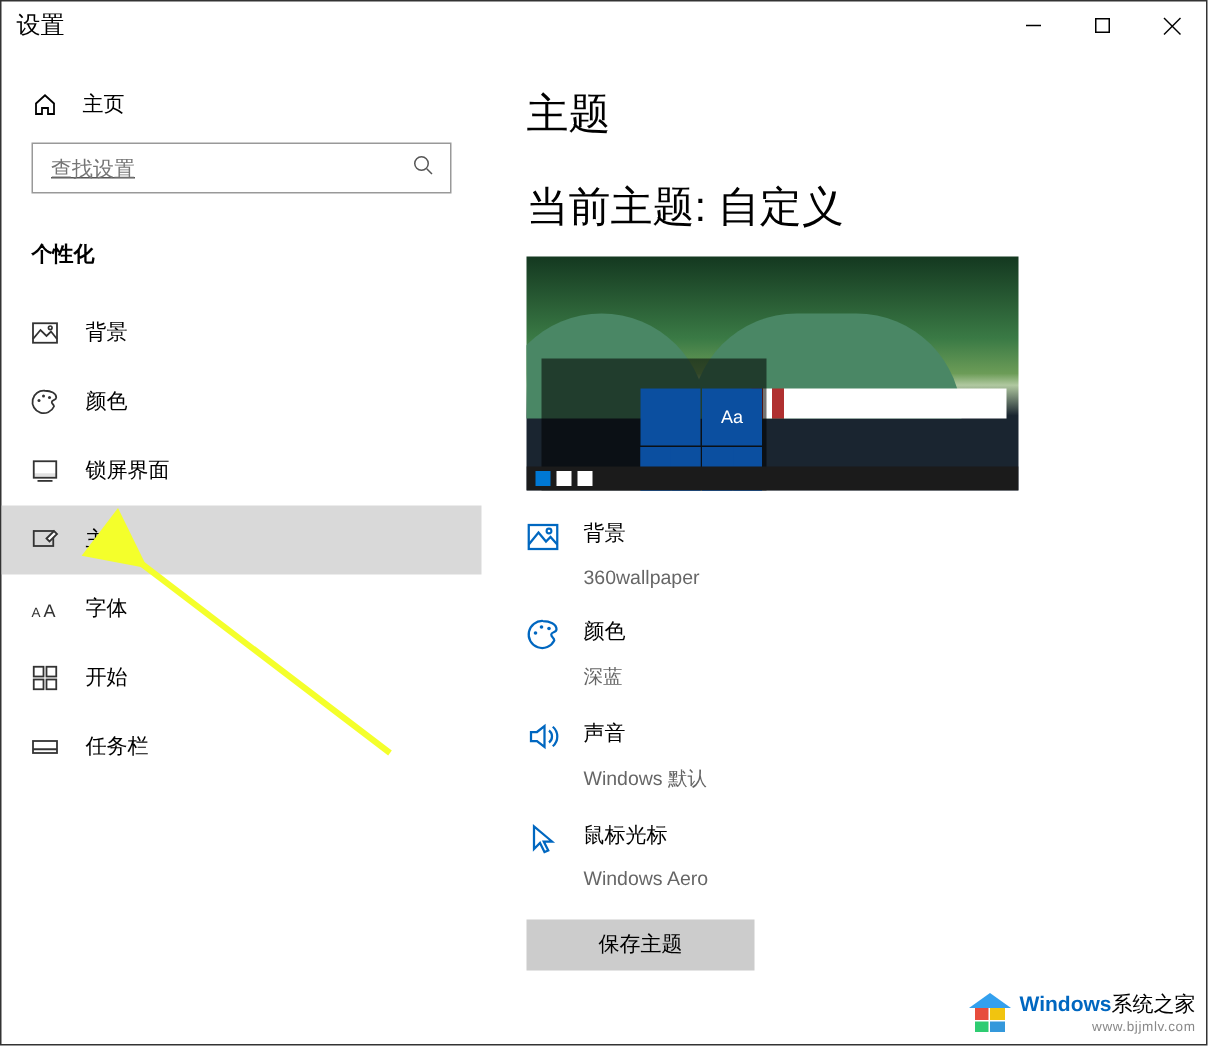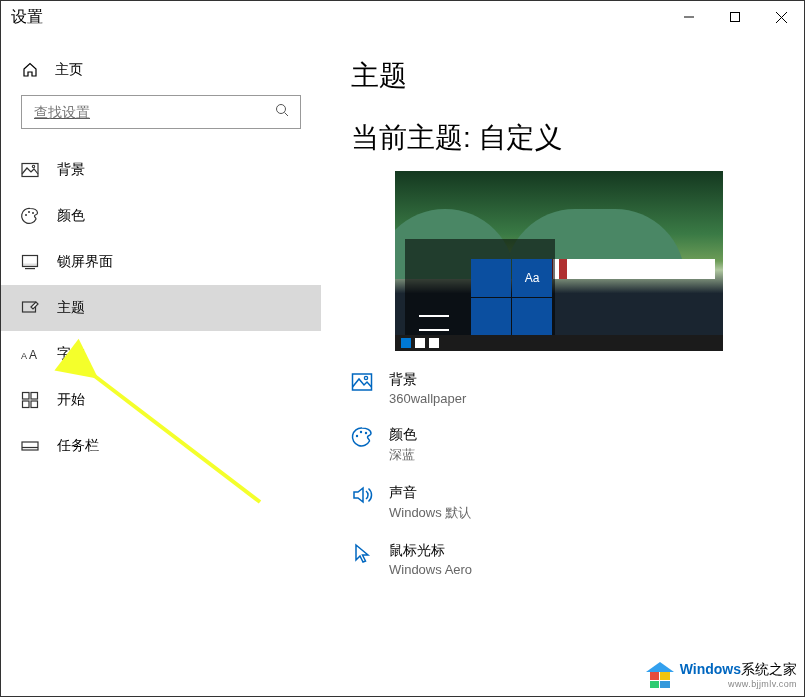--- a/index.html
+++ b/index.html
@@ -118,26 +118,25 @@
     font-size: 28px;
     font-weight: 500;
     margin: 0 0 24px 0;
   }
   .subtitle {
     font-size: 28px;
     margin-bottom: 14px;
   }
   .theme-preview {
     width: 328px;
-    height: 180px;
+    height: 156px;
     background: linear-gradient(to bottom, #143820 0%, #3a7a45 35%, #6c9c57 50%, #b0c8a0 55%, #1a2530 68%, #1a2530 100%);
     position: relative;
     overflow: hidden;
     margin-bottom: 20px;
-    margin-left: 44px;
   }
   
   .theme-preview .hill {
     position: absolute;
     width: 140px; height: 70px;
     background: #4a8765;
     border-radius: 70px 70px 0 0;
     top: 38px;
   }
   .theme-preview .houses {
@@ -207,21 +206,21 @@
   }
   .setting-icon {
     width: 22px;
     height: 22px;
     display: inline-flex;
     align-items: center;
     justify-content: center;
     color: #0067c0;
   }
   .setting-label { font-size: 14px; }
-  .setting-value { font-size: 13px; color: #666; margin-top: 2px; }
+  .setting-value { font-size: 13px; color: #666; margin-top: 12px; }
 
   .save-btn {
     width: 152px;
     height: 34px;
     display: flex;
     align-items: center;
     justify-content: center;
     background: #ccc;
     color: #000;
     font-size: 14px;
@@ -315,20 +314,21 @@
       <div class="search-row">
         <input type="text" placeholder="查找设置" style="">
         <span>
           <svg width="15" height="15" viewBox="0 0 15 15">
               <circle cx="6" cy="6" r="4.5" fill="none" stroke="#555" stroke-width="1"></circle>
               <line x1="9.5" y1="9.5" x2="13" y2="13" stroke="#555" stroke-width="1"></line>
             </svg>
         </span>
       </div>
 
+      <div class="section-label">个性化</div>
 
       <div class="nav-item">
         <span class="nav-icon">
           <svg width="18" height="18" viewBox="0 0 18 18">
               <rect x="1" y="2.5" width="16" height="13" fill="none" stroke="#333" stroke-width="1.2"></rect>
               <polyline points="1,13 6,7 10,11 13,8 17,13" fill="none" stroke="#333" stroke-width="1.2"></polyline>
               <circle cx="12.5" cy="5.5" r="1.2" fill="none" stroke="#333" stroke-width="1.1"></circle>
             </svg>
         </span>
         <span>背景</span>
@@ -486,20 +486,21 @@
           <svg width="22" height="22" viewBox="0 0 22 22">
               <path d="M5 3 L5 18 L9 14 L12 20 L14.5 19 L11.5 13 L17 13 Z" fill="none" stroke="#0067c0" stroke-width="1.5"></path>
             </svg>
         </span>
         <div>
           <div class="setting-label">鼠标光标</div>
           <div class="setting-value">Windows Aero</div>
         </div>
       </div>
 
+      <button class="save-btn">保存主题</button>
 
     </div>
   </div>
 </div>
 
 <svg class="arrow-annotation" width="190" height="150">
   <defs>
     <marker id="ah" markerWidth="12" markerHeight="12" refX="2" refY="5" orient="auto">
       <path d="M10 0 L0 5 L10 10 Z" fill="#f4ff2b"></path>
     </marker>

